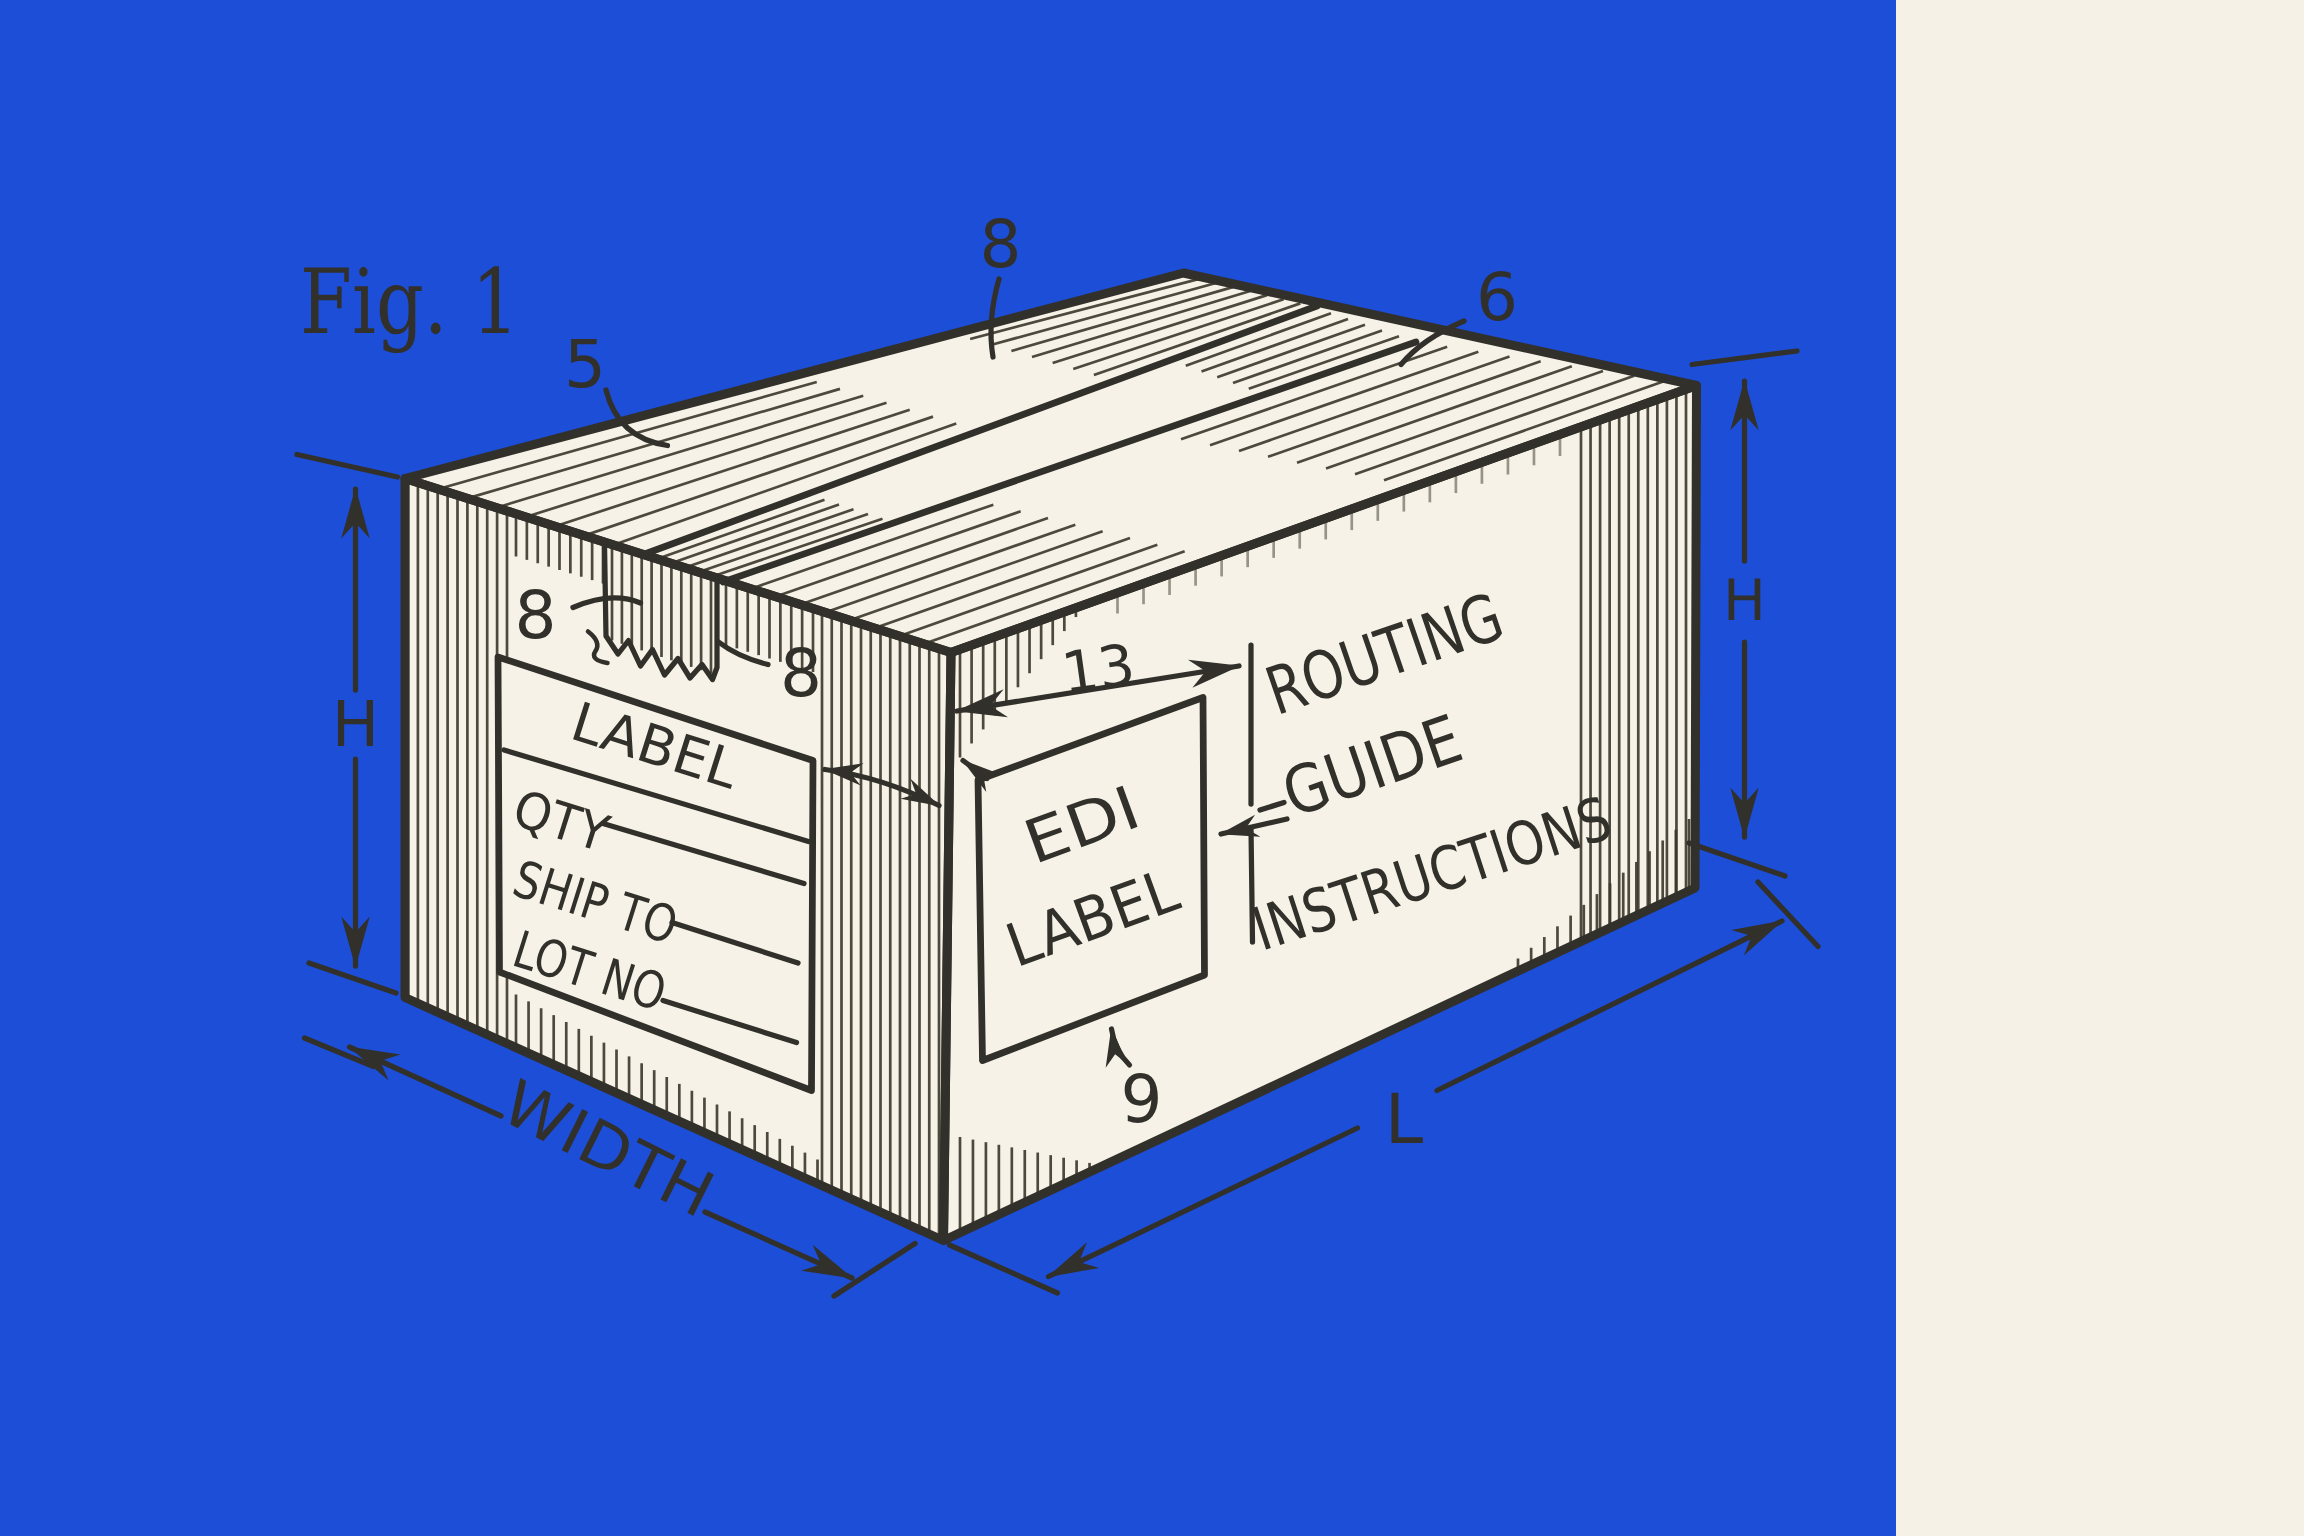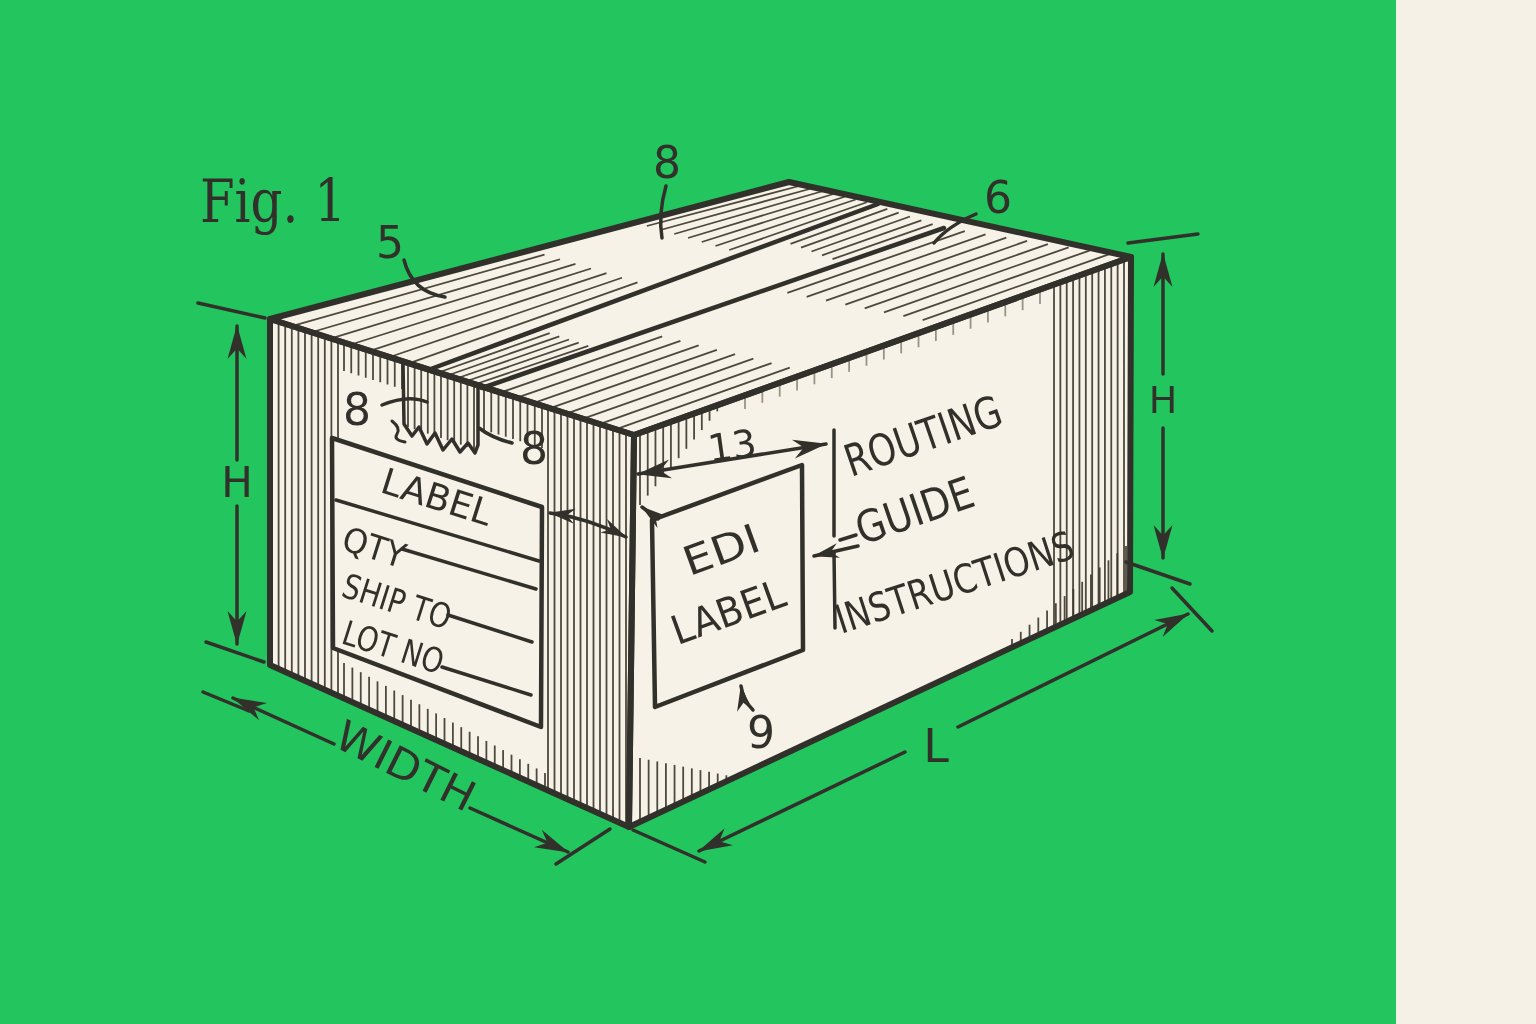--- a/index.html
+++ b/index.html
@@ -1,17 +1,17 @@
 <!DOCTYPE html>
 <html><head>
 <meta charset="utf-8">
 <title>Fig. 1</title>
 <style>
   html,body{margin:0;padding:0;background:#f5f1e6;}
-  .stage{width:1396px;height:1024px;position:relative;background:#22c55e;overflow:hidden;}
+  .stage{width:1264px;height:1024px;position:relative;background:#1d4ed8;overflow:hidden;}
   svg{display:block;}
   text{fill:#32302a;}
   .serif{font-family:"DejaVu Serif","Liberation Serif",serif;}
   .hand{font-family:"DejaVu Sans","Liberation Sans",sans-serif;}
 </style>
 </head>
 <body>
 
 <div class="stage">
 <svg width="1536" height="1024" viewBox="0 0 1536 1024">

